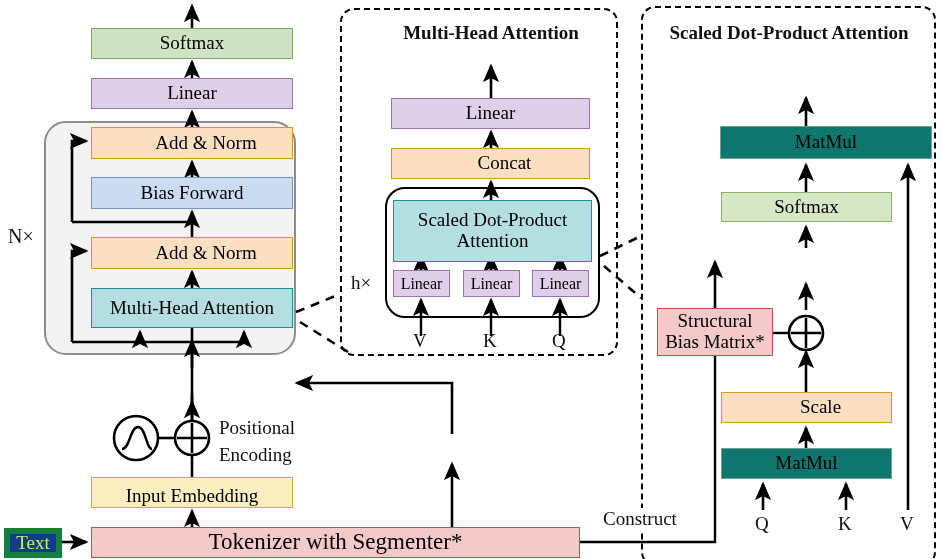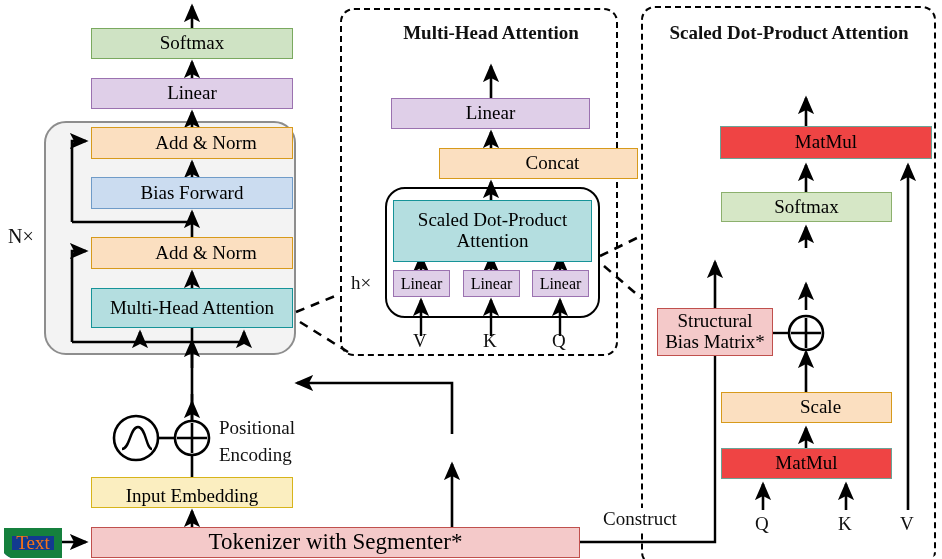--- a/index.html
+++ b/index.html
@@ -1,31 +1,31 @@
 <!DOCTYPE html>
 <html><head>
 <meta charset="utf-8">
 <style>
   html,body{margin:0;padding:0;background:#ffffff;}
   #root{position:relative;width:942px;height:559px;background:#fff;
-        font-family:"Liberation Serif","DejaVu Serif",serif;overflow:hidden;border-radius:17px;}
+        font-family:"Liberation Serif","DejaVu Serif",serif;overflow:hidden;}
   .box{position:absolute;box-sizing:border-box;display:flex;align-items:center;
        justify-content:center;text-align:center;line-height:1.08;}
   .box span{display:block;}
   
   .c-green  {background:#cfe3c4;border:1.6px solid #7aa95f;}
   .c-purple {background:#dfcfe8;border:1.6px solid #9b72b0;}
   .c-orange {background:#fbdfc0;border:1.8px solid #d79a1b;padding-left:28px;}
   .c-blue   {background:#cbdcf0;border:1.6px solid #6f9bc8;}
   .c-teal   {background:#b4dee0;border:1.8px solid #169398;}
   .c-pink   {background:#f4c9c9;border:1.8px solid #c0504d;}
   .c-yellow {background:#fbeec0;border:1.8px solid #d7b41b;}
-  .c-seagrn {background:#ef4444;border:1.4px solid #6aa396;}
+  .c-seagrn {background:#0f766e;border:1.4px solid #6aa396;}
   .c-ltgrn  {background:#d6e7c6;border:1.4px solid #8cb06d;}
-  .c-navy   {background:#123a8f;border:8px solid #15803d;color:#f97316;}
+  .c-navy   {background:#123a8f;border:6px solid #15803d;color:#bef264;}
   .c-linsm  {background:#dfcfe8;border:1.6px solid #9b72b0;}
 
   .grayblock{position:absolute;background:#f3f3f3;border:2px solid #8d8d8d;
              border-radius:22px;box-sizing:border-box;}
   .blackround{position:absolute;background:transparent;border:2.6px solid #000;
               border-radius:20px;box-sizing:border-box;}
   .dashpanel{position:absolute;box-sizing:border-box;border:2.6px dashed #000;}
   .plain{position:absolute;color:#111;}
   .ptitle{font-weight:bold;}
   svg.lines{position:absolute;left:0;top:0;width:942px;height:559px;
@@ -171,21 +171,21 @@
   <div class="plain" style="left:219px;top:444px;font-size:19px;">
     <span>Encoding</span>
   </div>
 
   <div class="plain ptitle" style="left:388px;top:22px;width:206px;text-align:center;font-size:19px;">
     <span>Multi-Head Attention</span>
   </div>
   <div class="box c-purple" style="left:391px;top:98px;width:199px;height:31px;font-size:19px;">
     <span>Linear</span>
   </div>
-  <div class="box c-orange" style="left:391px;top:148px;width:199px;height:31px;font-size:19px;margin-left:48px;">
+  <div class="box c-orange" style="left:391px;top:148px;width:199px;height:31px;font-size:19px;">
     <span>Concat</span>
   </div>
   <div class="blackround" style="left:385px;top:187px;width:215px;height:131px;"></div>
   <div class="box c-teal" style="left:393px;top:200px;width:199px;height:62px;font-size:19px;padding:0 6px;">
     <span>Scaled Dot-Product Attention</span>
   </div>
   <div class="box c-linsm" style="left:393px;top:270px;width:57px;height:27px;font-size:16px;">
     <span>Linear</span>
   </div>
   <div class="box c-linsm" style="left:463px;top:270px;width:57px;height:27px;font-size:16px;">

